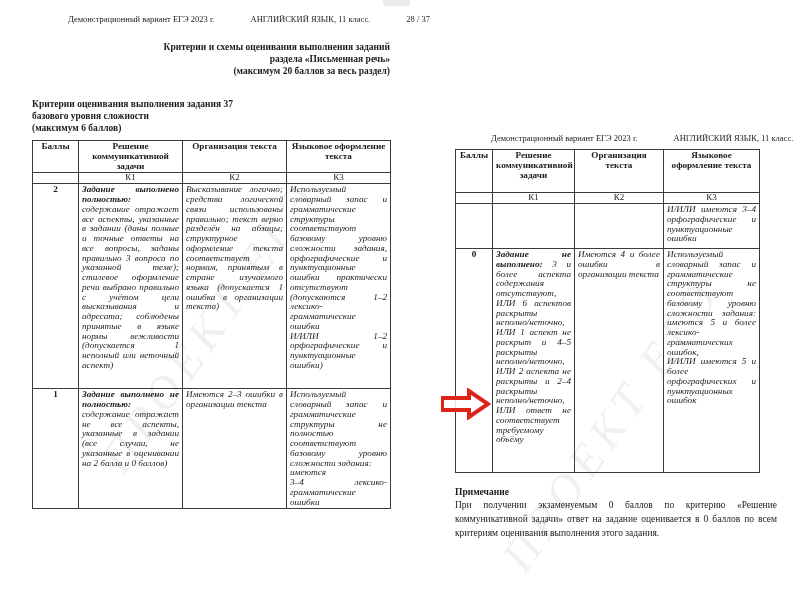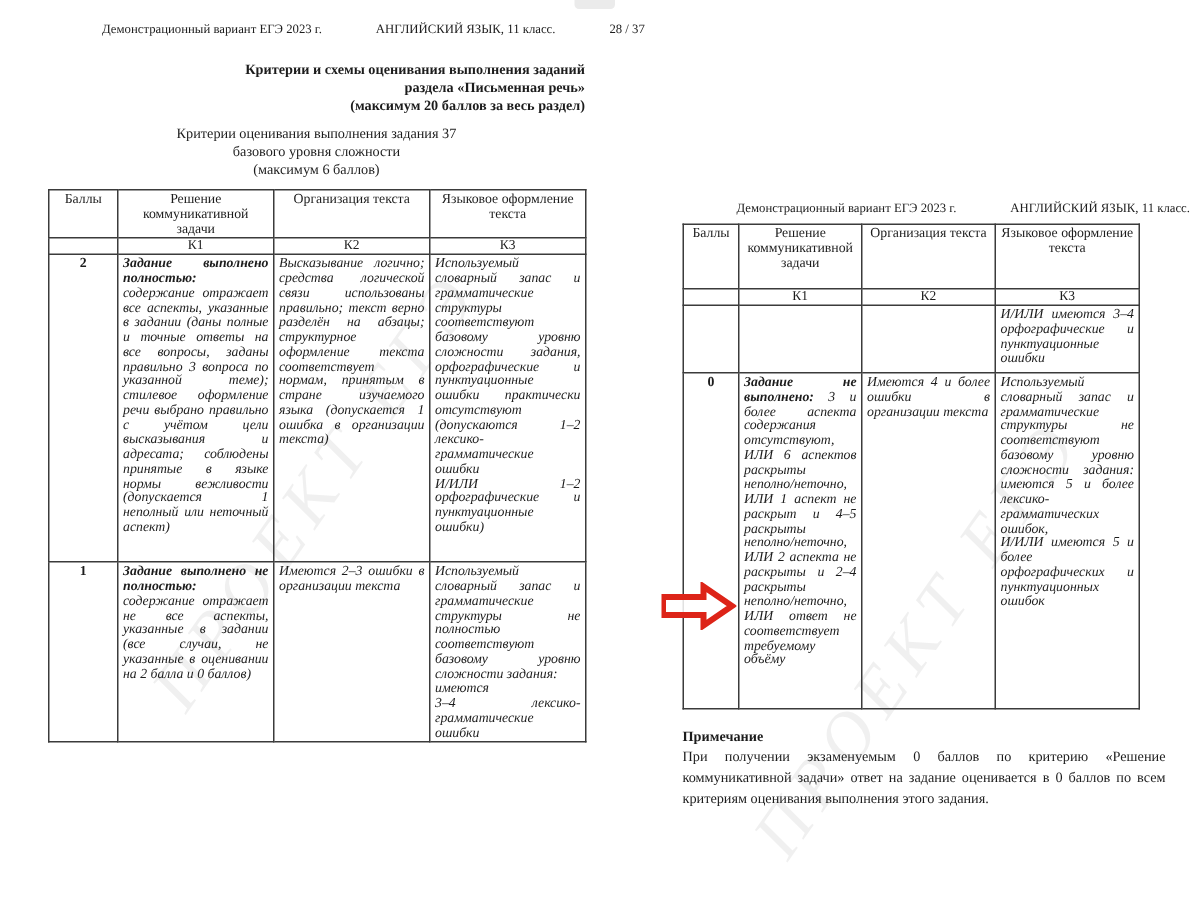--- a/index.html
+++ b/index.html
@@ -24,31 +24,31 @@
   .page{position:absolute;z-index:1;}
   .page-left{left:32px;top:14px;width:358px;}
   .page-right{left:455px;top:133px;width:323px;}
   .doc-header{
     display:flex;justify-content:space-between;align-items:baseline;
     font-size:8.5px;white-space:nowrap;
   }
   .doc-header span{display:inline-block;margin-left:36px;}
   .annex{margin-top:4px;text-align:right;font-style:italic;font-size:9px;}
   .title{margin-top:17px;text-align:right;font-weight:bold;font-size:9.5px;line-height:12px;}
-  .subtitle{margin-top:7px;text-align:center;font-weight:normal;font-size:9.5px;line-height:12px;}
+  .subtitle{margin-top:21px;text-align:left;font-weight:bold;font-size:9.5px;line-height:12px;}
   table.crit{
     border-collapse:collapse;table-layout:fixed;margin-top:6px;
   }
   .page-left table.crit{width:358px;}
   .page-right table.crit{width:304px;}
   table.crit td{
     border:1px solid #3b3b3b;vertical-align:top;padding:1px 3px;
     font-size:9.2px;line-height:1.06;
   }
-  td.th{font-weight:normal;text-align:center;font-size:9px;line-height:1.2;vertical-align:top;padding-top:2px;}
+  td.th{font-weight:bold;text-align:center;font-size:9px;line-height:1.2;vertical-align:top;padding-top:2px;}
   tr.th-row-l td{height:28px;}
   tr.th-row-r td{height:40px;}
   tr.sub-row td{height:10px;text-align:center;font-size:9px;padding:0 3px;}
   td.score{text-align:center;font-weight:bold;}
   td.cell{text-align:justify;white-space:pre-line;overflow-wrap:break-word;font-style:italic;}
   tr.row-tall-l td{height:202px;}
   tr.row-short-l td{height:92px;}
   tr.row-cont-r td{height:42px;}
   tr.row-tall-r td{height:221px;}
   .note{margin-top:14px;width:322px;}

